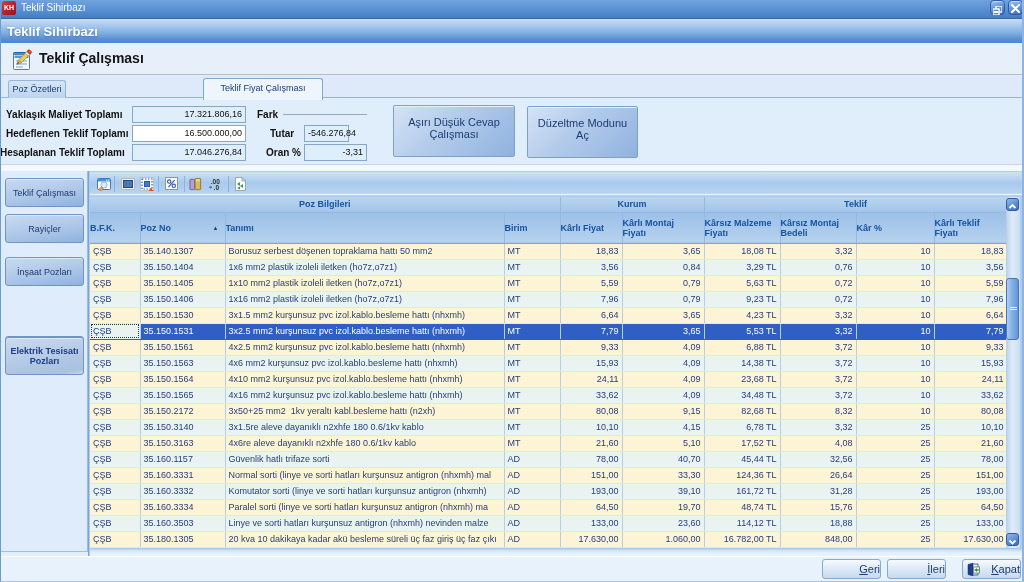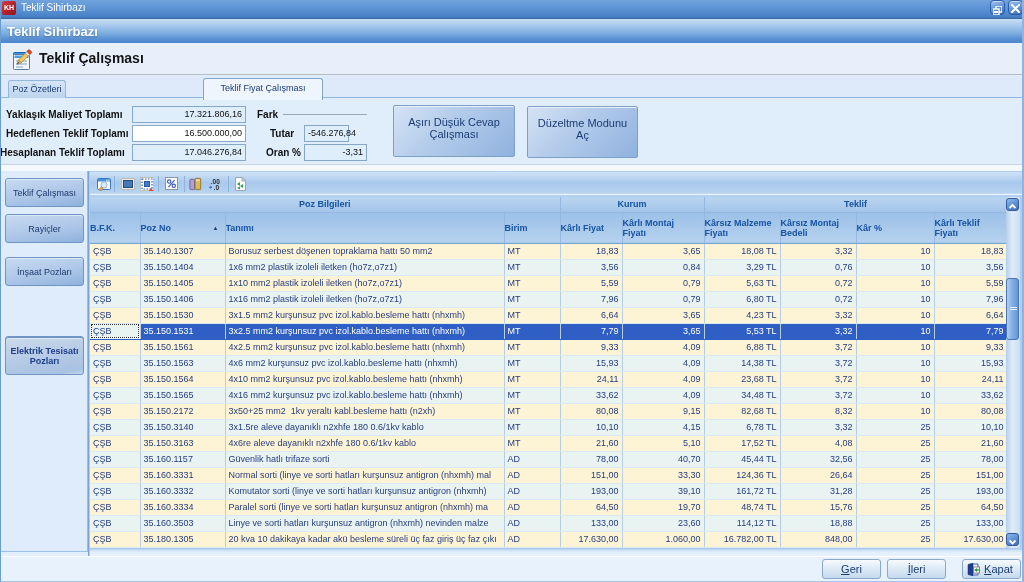--- a/index.html
+++ b/index.html
@@ -90,21 +90,21 @@
 .sbbtn { position:absolute; left:0px; width:13px; height:13px; border:1px solid #35589e; border-radius:3px;
   background:linear-gradient(150deg,#8cbbec 0%,#5d8ed4 55%,#3f6cba 100%); color:#fff; }
 #sbthumb { position:absolute; left:0px; top:81px; width:13px; height:62px; border:1px solid #4a74b4; border-radius:3px;
   background:linear-gradient(90deg,#b0cfF0 0%,#85b0e4 45%,#6195d8 100%); }
 #sbthumb:after { content:""; position:absolute; left:3px; top:28px; width:7px; height:1px; background:#e8f2fa; box-shadow:0 2px 0 #e8f2fa; }
 
 #gridbottom { position:absolute; left:1px; top:377px; width:933px; height:8px; background:linear-gradient(180deg,#9ec3e9 0%,#cfe2f6 30%,#e2eefb 55%,#e8f3fc 100%); }
 
 
 #bottombar { left:0; top:556px; width:1024px; height:26px; background:#e8f2fc; border-top:1px solid #fff; }
-.bbtn { position:absolute; top:2px; height:20px; border:1px solid #8aa8cc; border-radius:3px; font-size:11px; color:#1c3c74; text-align:center; line-height:18px;
+.bbtn { position:absolute; top:2px; height:20px; border:1px solid #8aa8cc; border-radius:3px; font-size:11px; color:#1c3c74; text-align:right; line-height:18px;
   background:linear-gradient(180deg,#f7fafd 0%,#dce9f6 50%,#c6d9ee 100%); }
 u { text-decoration:underline; }
 </style>
 </head>
 <body>
 <div id="win">
   <div id="winborder"></div>
   <div class="abs" id="titlebar">
     <div class="abs" id="khicon">KH</div>
     <div class="abs" id="wtitle">Teklif Sihirbazı</div>
@@ -286,21 +286,21 @@
                 <td class="num">10</td>
                 <td class="num">5,59</td>
               </tr>
 <tr class="drow blue">
                 <td>ÇŞB</td>
                 <td>35.150.1406</td>
                 <td>1x16 mm2 plastik izoleli iletken (ho7z,o7z1)</td>
                 <td>MT</td>
                 <td class="num">7,96</td>
                 <td class="num">0,79</td>
-                <td class="num">6,80 TL</td>
+                <td class="num">9,23 TL</td>
                 <td class="num">0,72</td>
                 <td class="num">10</td>
                 <td class="num">7,96</td>
               </tr>
 <tr class="drow cream">
                 <td>ÇŞB</td>
                 <td>35.150.1530</td>
                 <td>3x1.5 mm2 kurşunsuz pvc izol.kablo.besleme hattı (nhxmh)</td>
                 <td>MT</td>
                 <td class="num">6,64</td>

